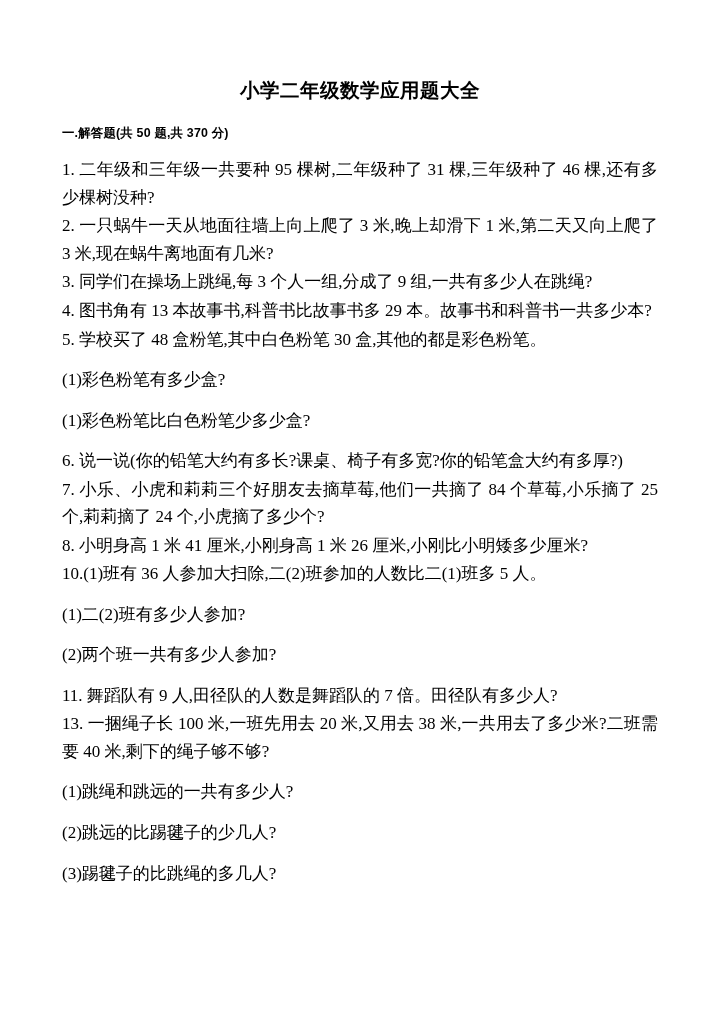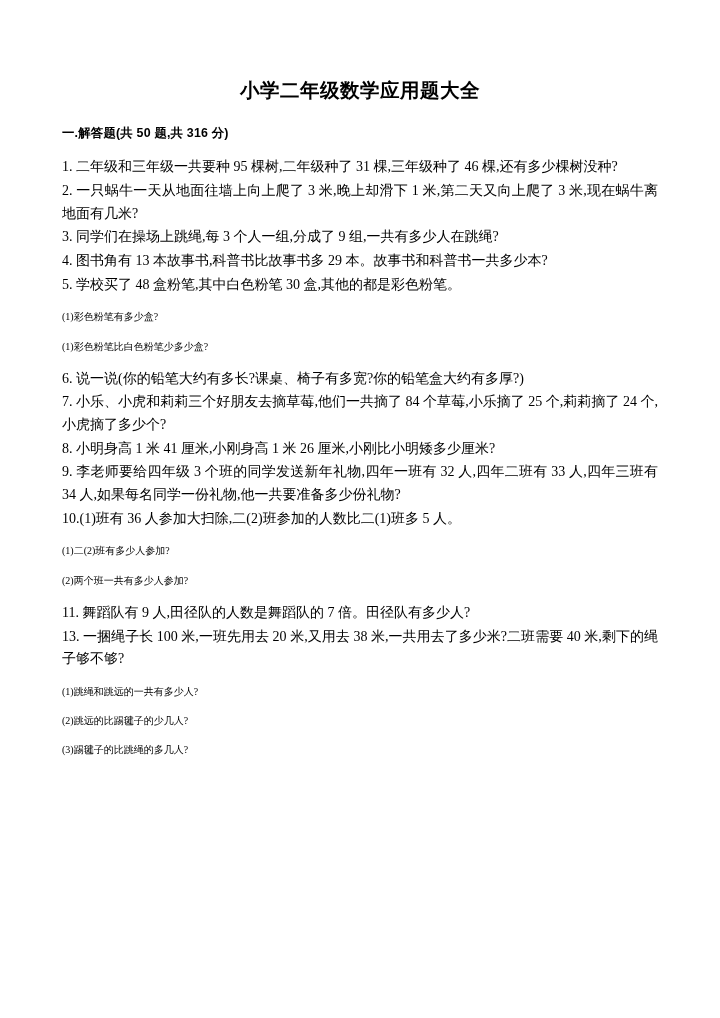--- a/index.html
+++ b/index.html
@@ -31,58 +31,57 @@
     line-height: 1.3;
   }
   .section-heading {
     font-family: "Liberation Sans", "DejaVu Sans", sans-serif;
     font-weight: bold;
     font-size: 12.4px;
     margin: 0 0 14px 0;
     letter-spacing: 0.2px;
   }
   .q {
-    font-size: 14px;
+    font-size: 17px;
     line-height: 1.62;
     margin: 0 0 1px 0;
     text-align: justify;
     text-justify: inter-ideograph;
   }
   .q.gap-before {
     margin-top: 13px;
   }
   .sub {
-    font-size: 10px;
+    font-size: 17px;
     line-height: 1.62;
     margin: 13px 0 13px 0;
     text-align: justify;
   }
 </style>
 </head>
 <body>
 
 <div class="page">
 
   <h1 class="doc-title">小学二年级数学应用题大全</h1>
 
-  <div class="section-heading">一.解答题(共 50 题,共 316 分)</div>
+  <div class="section-heading">一.解答题(共 50 题,共 370 分)</div>
 
   <div class="q">1. 二年级和三年级一共要种 95 棵树,二年级种了 31 棵,三年级种了 46 棵,还有多少棵树没种?</div>
   <div class="q">2. 一只蜗牛一天从地面往墙上向上爬了 3 米,晚上却滑下 1 米,第二天又向上爬了 3 米,现在蜗牛离地面有几米?</div>
   <div class="q">3. 同学们在操场上跳绳,每 3 个人一组,分成了 9 组,一共有多少人在跳绳?</div>
   <div class="q">4. 图书角有 13 本故事书,科普书比故事书多 29 本。故事书和科普书一共多少本?</div>
   <div class="q">5. 学校买了 48 盒粉笔,其中白色粉笔 30 盒,其他的都是彩色粉笔。</div>
 
   <div class="sub">(1)彩色粉笔有多少盒?</div>
   <div class="sub">(1)彩色粉笔比白色粉笔少多少盒?</div>
 
   <div class="q gap-before">6. 说一说(你的铅笔大约有多长?课桌、椅子有多宽?你的铅笔盒大约有多厚?)</div>
   <div class="q">7. 小乐、小虎和莉莉三个好朋友去摘草莓,他们一共摘了 84 个草莓,小乐摘了 25 个,莉莉摘了 24 个,小虎摘了多少个?</div>
   <div class="q">8. 小明身高 1 米 41 厘米,小刚身高 1 米 26 厘米,小刚比小明矮多少厘米?</div>
-  <div class="q">9. 李老师要给四年级 3 个班的同学发送新年礼物,四年一班有 32 人,四年二班有 33 人,四年三班有 34 人,如果每名同学一份礼物,他一共要准备多少份礼物?</div>
   <div class="q">10.(1)班有 36 人参加大扫除,二(2)班参加的人数比二(1)班多 5 人。</div>
 
   <div class="sub">(1)二(2)班有多少人参加?</div>
   <div class="sub">(2)两个班一共有多少人参加?</div>
 
   <div class="q gap-before">11. 舞蹈队有 9 人,田径队的人数是舞蹈队的 7 倍。田径队有多少人?</div>
   <div class="q">13. 一捆绳子长 100 米,一班先用去 20 米,又用去 38 米,一共用去了多少米?二班需要 40 米,剩下的绳子够不够?</div>
 
   <div class="sub">(1)跳绳和跳远的一共有多少人?</div>
   <div class="sub">(2)跳远的比踢毽子的少几人?</div>

